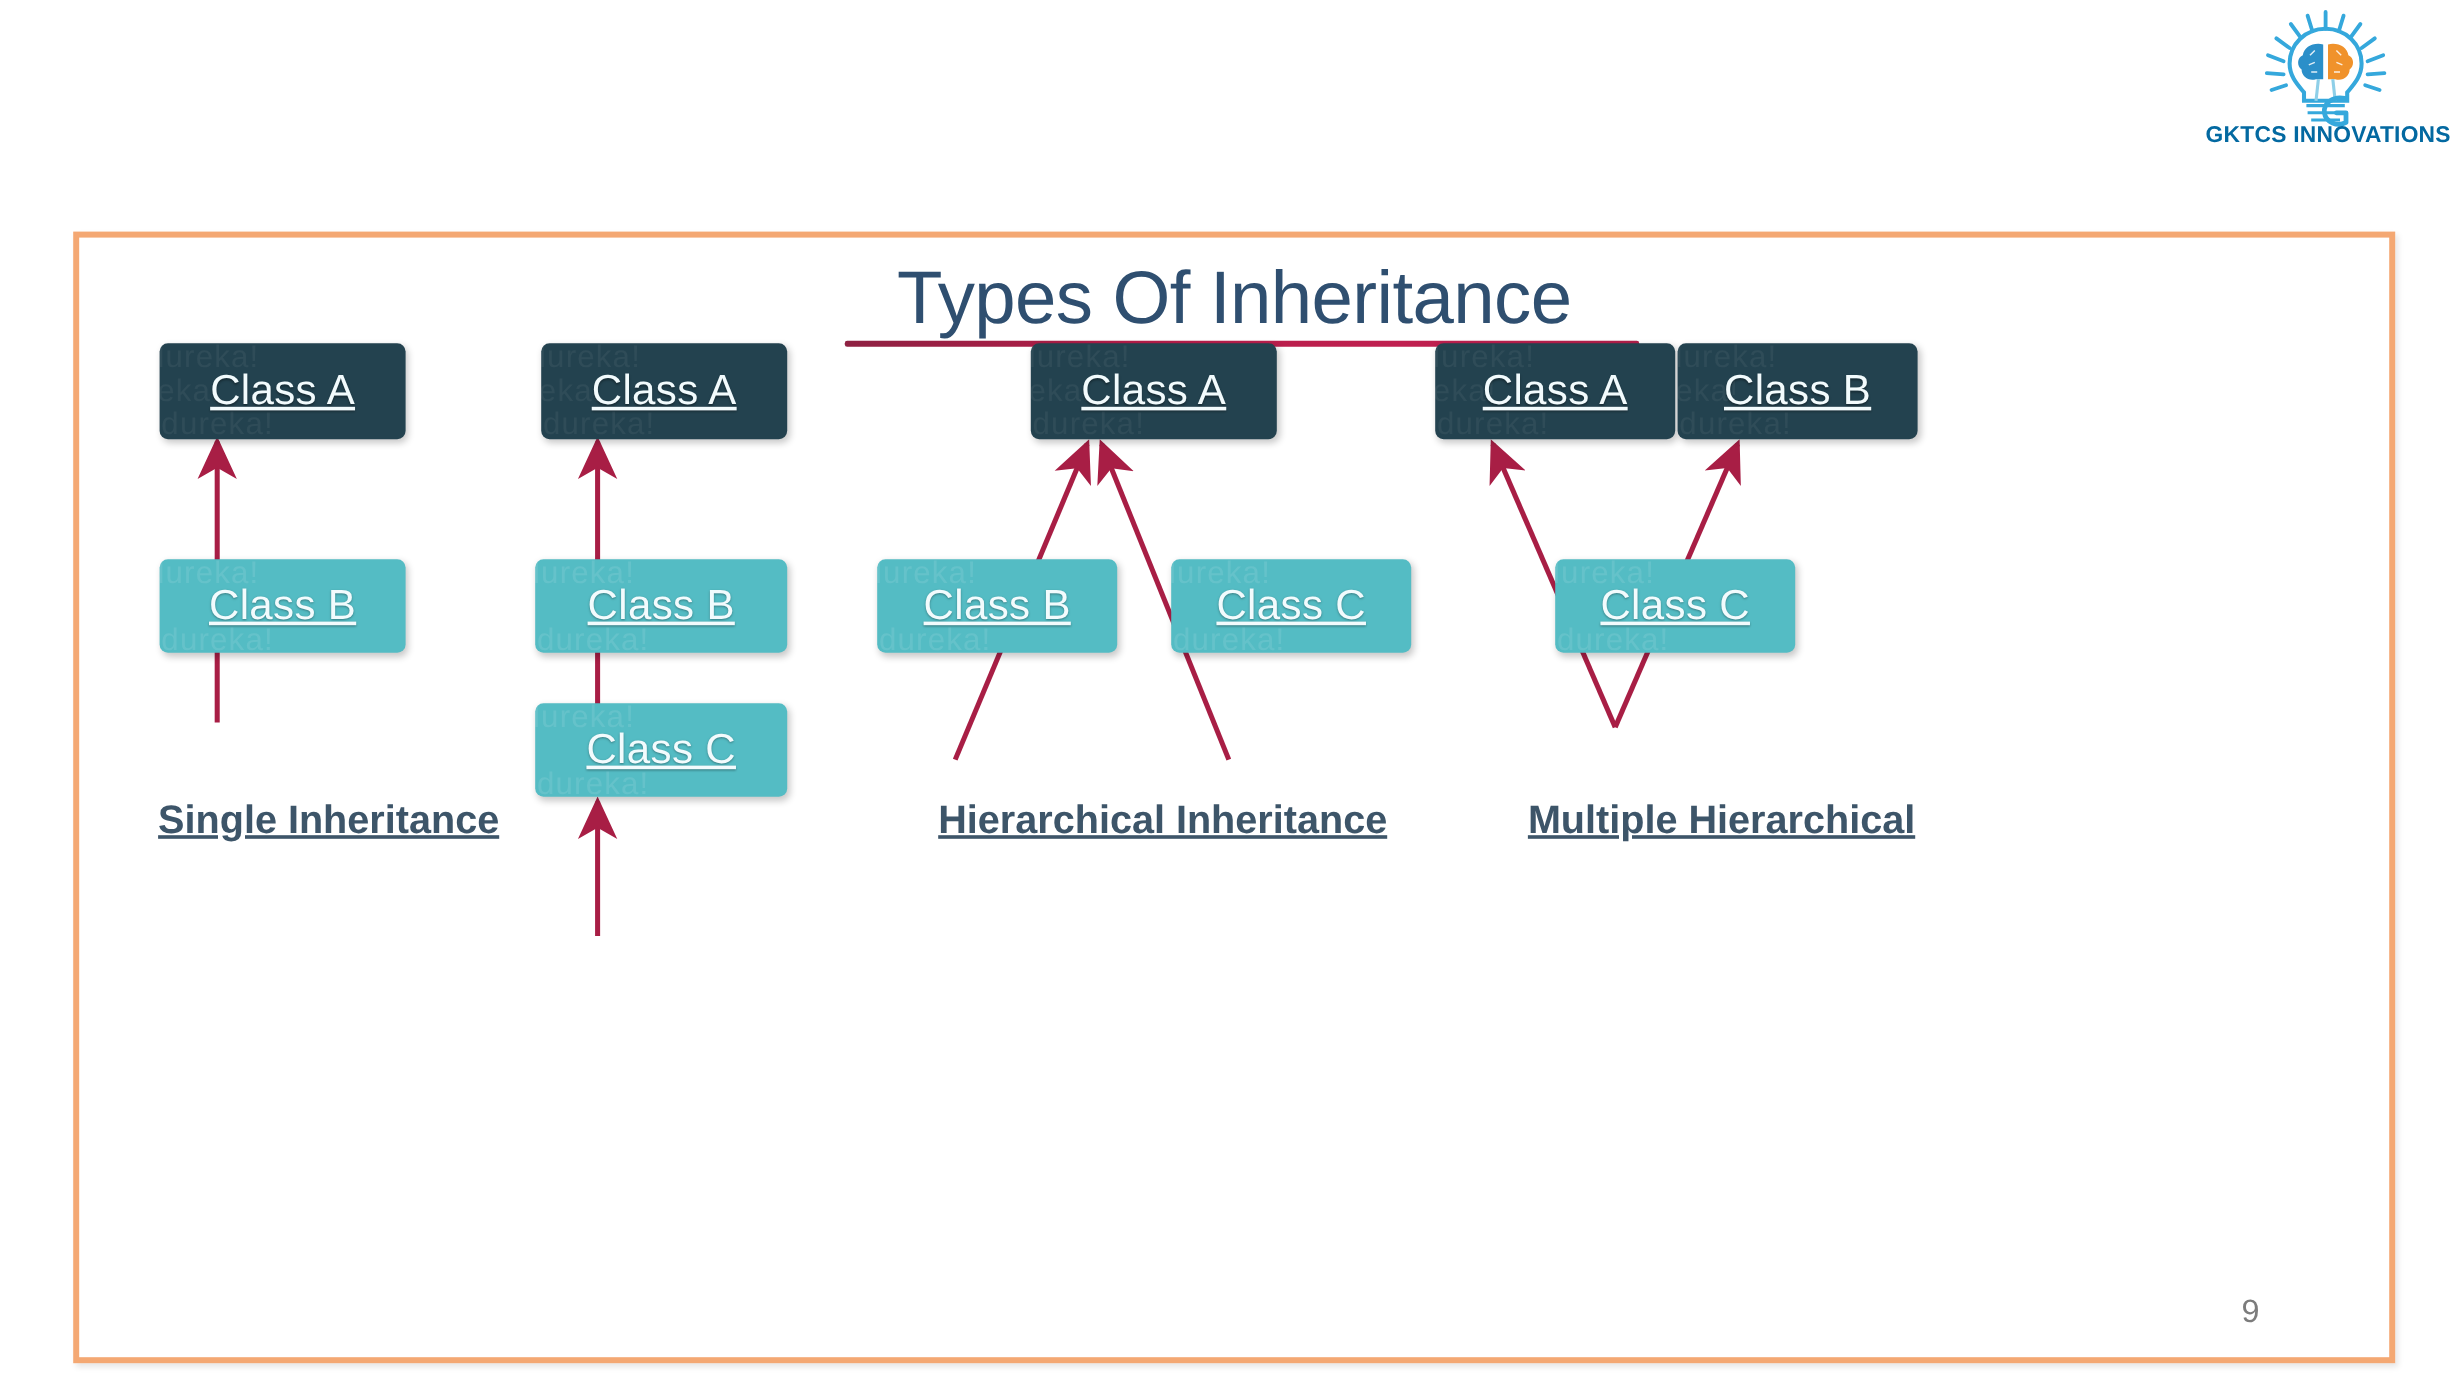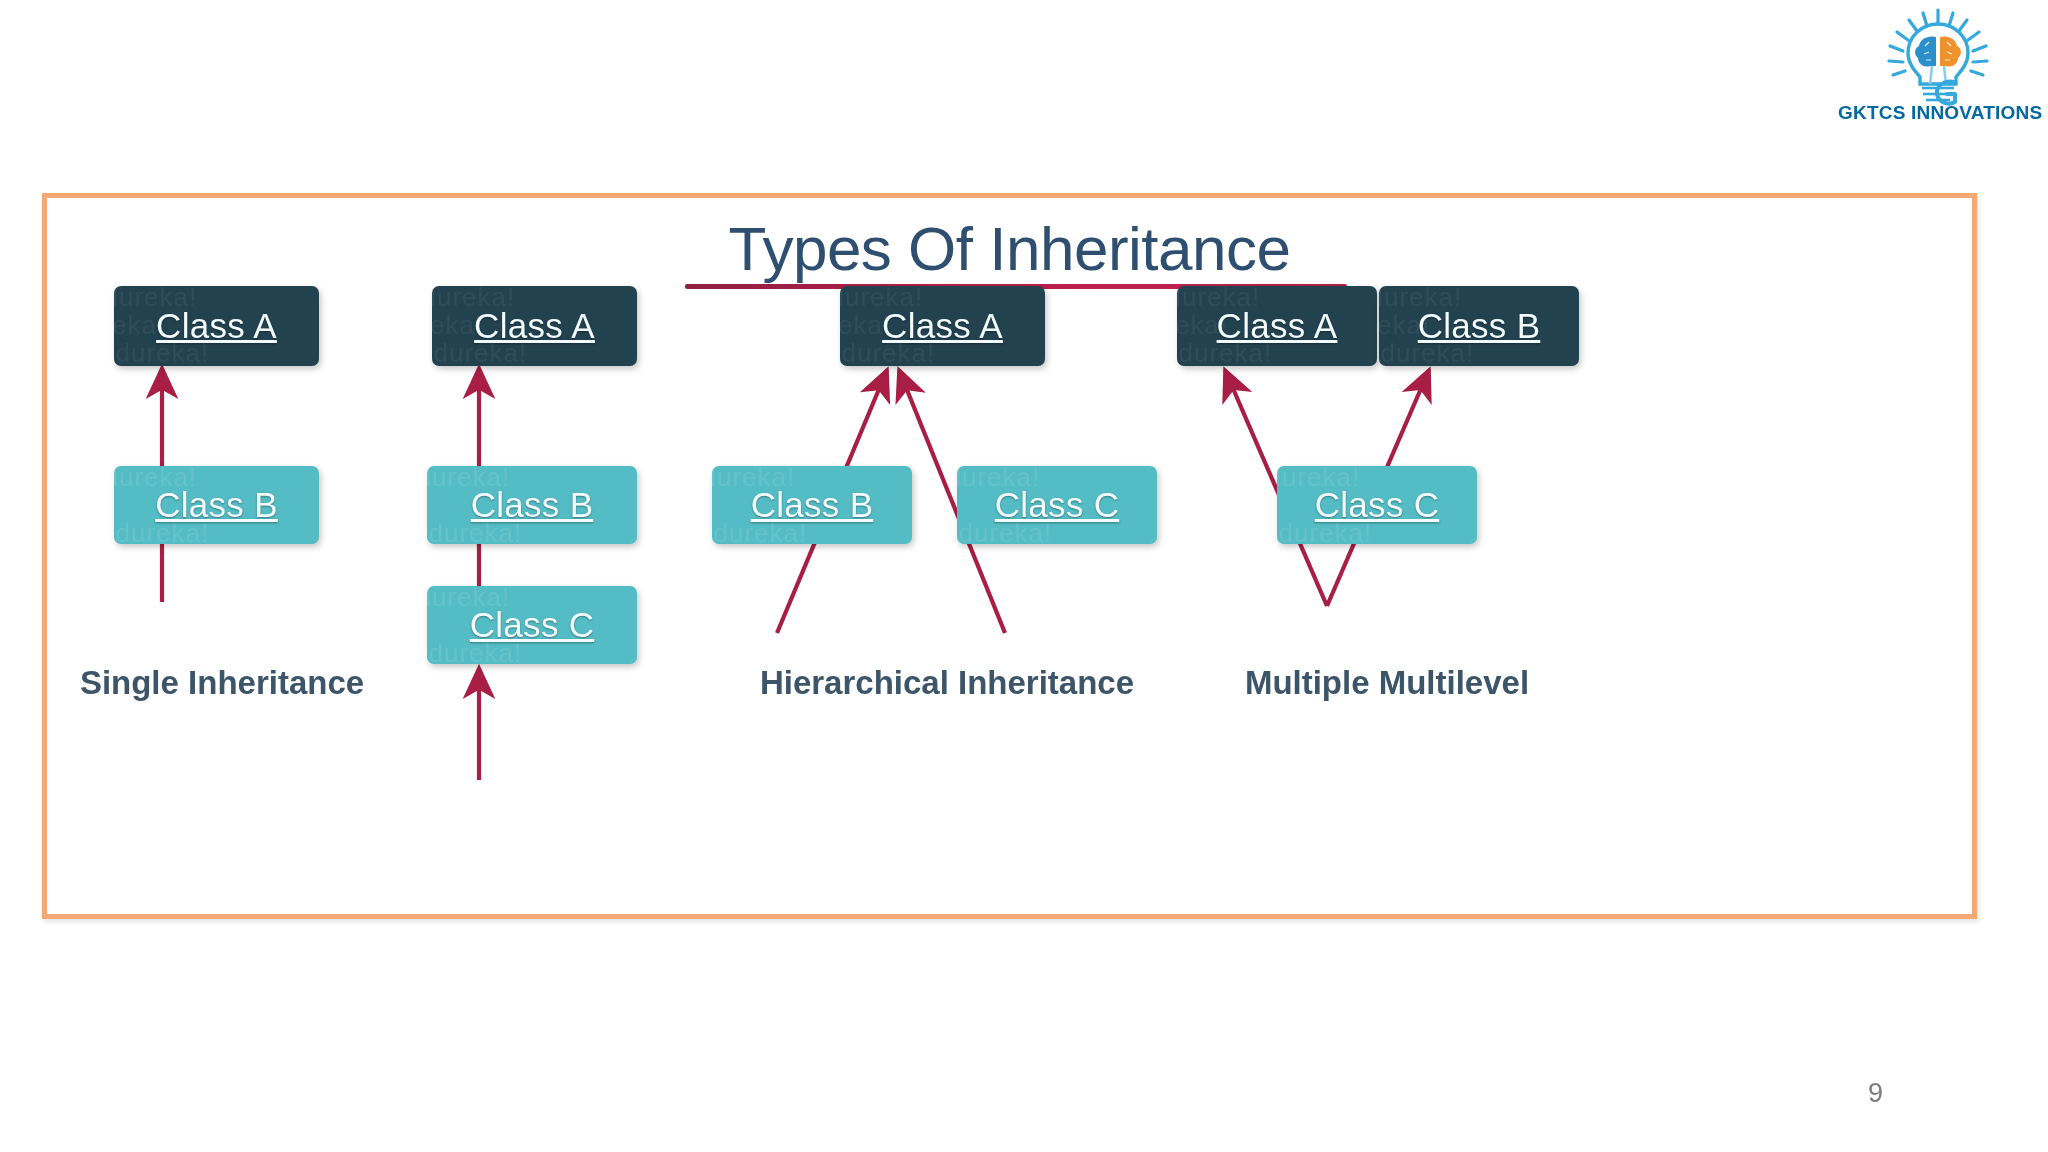--- a/index.html
+++ b/index.html
@@ -41,24 +41,24 @@
     font-weight: bold;
     font-size: 19px;
     letter-spacing: 0.2px;
     color: #0369a1;
     white-space: nowrap;
   }
 
   
   .slide-frame {
     position: absolute;
-    left: 42px;
+    left: 61px;
     top: 193px;
     width: 1935px;
-    height: 726px;
+    height: 943px;
     border: 5px solid #F4A873;
     background: #ffffff;
     box-sizing: border-box;
     box-shadow: 2px 3px 5px rgba(0,0,0,0.10);
   }
 
   
   .slide-title {
     position: absolute;
     left: 0;
@@ -140,26 +140,27 @@
     left: 0;
     top: 0;
     width: 1925px;
     height: 755px;
     pointer-events: none;
   }
 
   
   .col-caption {
     position: absolute;
-    text-align: center;
+    text-align: right;
     font-family: "Liberation Sans", sans-serif;
     font-size: 33px;
     font-weight: bold;
     color: #3D5569;
     white-space: nowrap;
+    text-decoration: underline;
   }
 
   
   .page-number {
     position: absolute;
     left: 1868px;
     top: 1078px;
     font-family: "Liberation Sans", sans-serif;
     font-size: 27px;
     color: #7C7C7C;
@@ -306,18 +307,18 @@
       <span class="node-label">Class B</span>
     </div>
     <div class="node node-child" style="left:1230px; top:268px; width:200px; height:78px;">
       <span class="wm r1">edureka!</span>
       <span class="wm r3">edureka!</span>
       <span class="node-label">Class C</span>
     </div>
 
     <div class="col-caption" style="left:0px; top:466px; width:350px;">Single Inheritance</div>
     <div class="col-caption" style="left:710px; top:466px; width:380px;">Hierarchical Inheritance</div>
-    <div class="col-caption" style="left:1150px; top:466px; width:380px;">Multiple Multilevel</div>
+    <div class="col-caption" style="left:1150px; top:466px; width:380px;">Multiple Hierarchical</div>
 
   </div>
 </div>
 
 <div class="page-number">9</div>
 
 </body></html>

